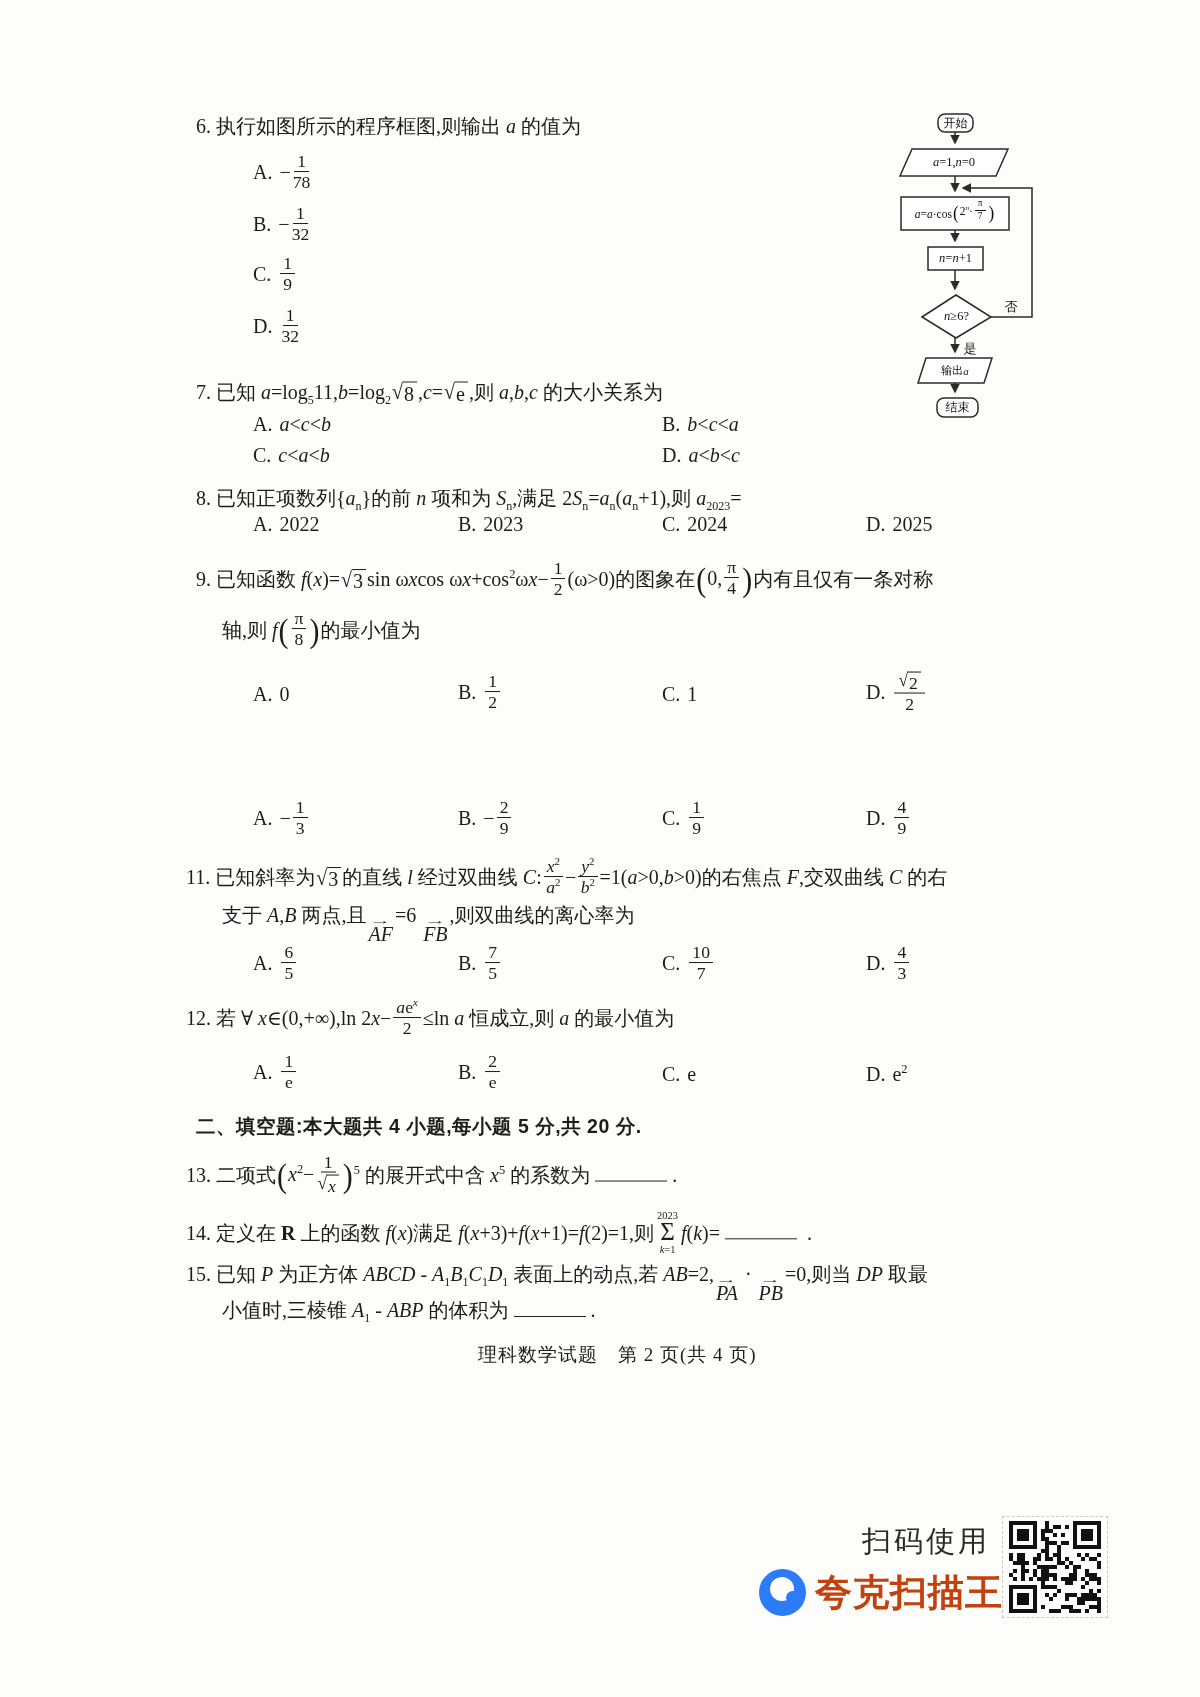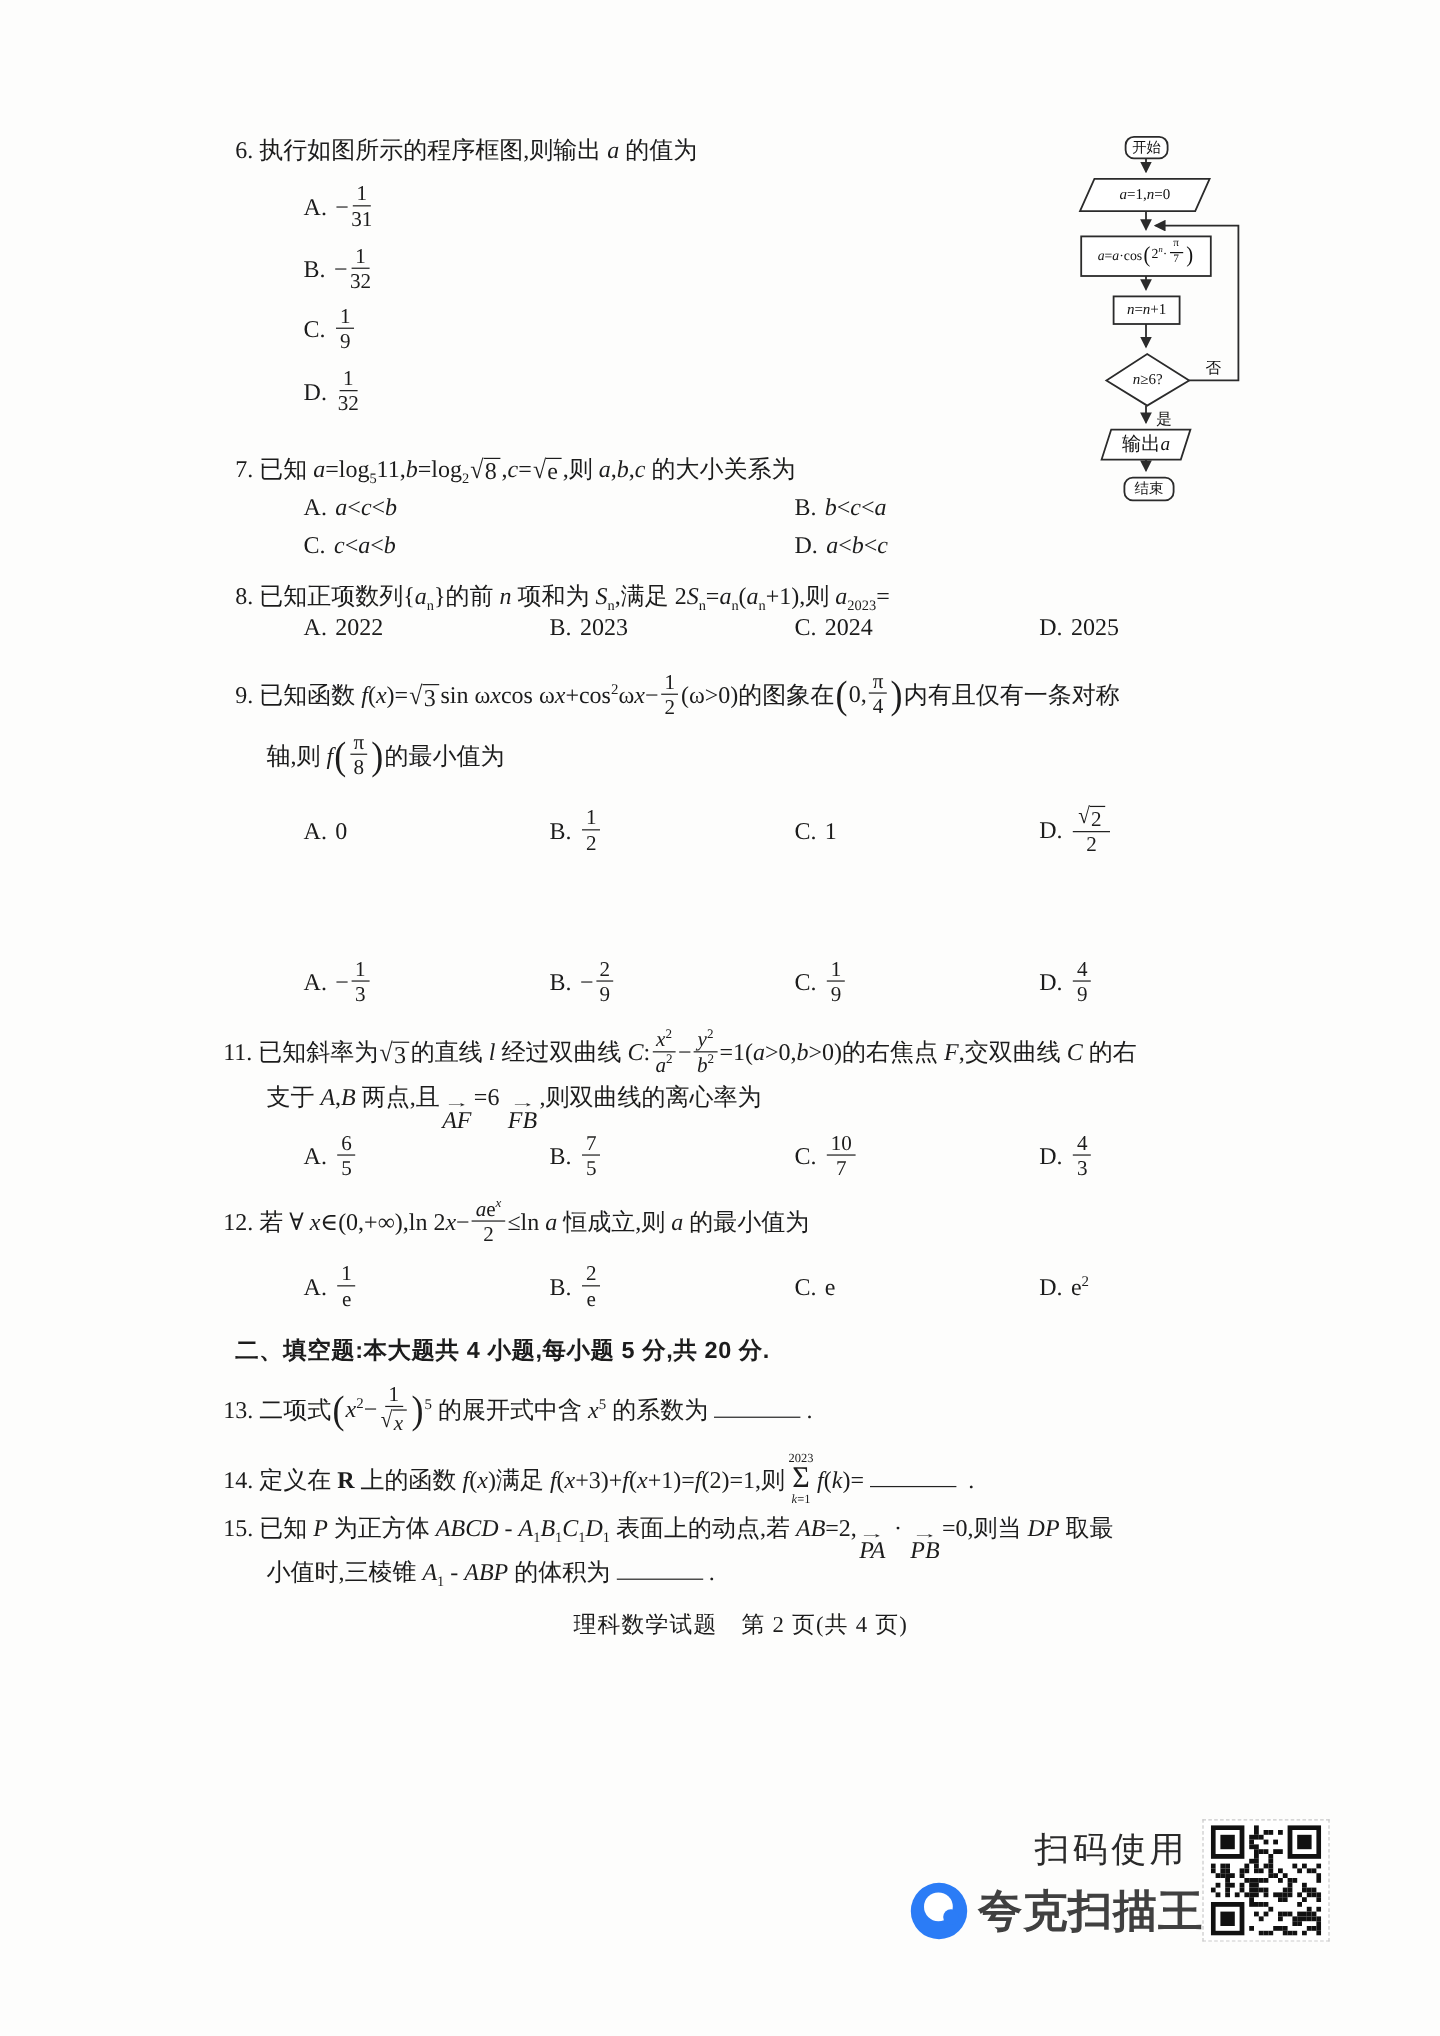--- a/index.html
+++ b/index.html
@@ -43,37 +43,37 @@
   .fcs{fill:#fff;stroke:#2b2b2b;stroke-width:1.5;}
   .fc{fill:none;stroke:#2b2b2b;stroke-width:1.5;}
   .fl{position:absolute;display:flex;align-items:center;justify-content:center;
       white-space:nowrap;color:#111;z-index:2;}
   .fl .frac{font-size:0.82em;}
 
   
   .scan-hint{position:absolute;transform:translateY(-50%);font-family:"Liberation Sans","DejaVu Sans",sans-serif;
              font-size:29px;letter-spacing:3px;color:#2a2a2a;font-weight:500;}
   .app-name{position:absolute;transform:translateY(-50%);font-family:Liberation Mono, monospace;
-            font-size:37px;font-weight:800;letter-spacing:0.5px;color:#404040;}
+            font-size:37px;font-weight:800;letter-spacing:0.5px;color:#c2410c;}
   .logo{position:absolute;width:47px;height:47px;border-radius:50%;}
   .logo .logo-white{position:absolute;left:11px;top:8px;width:24px;height:24px;border-radius:50%;background:#fff;}
   .logo .logo-notch{position:absolute;left:27px;top:22px;width:13px;height:13px;border-radius:50%;}
   .qr{position:absolute;width:104px;height:100px;background:#fff;border:1px dashed #c9c9c9;
       display:flex;align-items:center;justify-content:center;}
 </style>
 </head>
 <body>
 
 <div class="page">
 
   <div class="ln" style="left:196px;top:126px">6. 执行如图所示的程序框图,则输出 <span class="it">a</span> 的值为</div>
   <div class="ln opt" style="left:253px;top:174px">
     <span class="olab">A.</span><span class="om">−<span class="frac">
           <span class="num">1</span>
-          <span class="den">31</span>
+          <span class="den">78</span>
         </span></span>
   </div>
   <div class="ln opt" style="left:253px;top:226px">
     <span class="olab">B.</span><span class="om">−<span class="frac">
           <span class="num">1</span>
           <span class="den">32</span>
         </span></span>
   </div>
   <div class="ln opt" style="left:253px;top:276px">
     <span class="olab">C.</span><span class="om"><span class="frac">
@@ -117,21 +117,21 @@
           <span class="bp-body">2<sup><span class="it">n</span></sup>·<span class="frac">
               <span class="num">π</span>
               <span class="den">7</span>
             </span></span>
           <span class="paren">)</span>
         </span></div>
     <div class="fl" style="left:108px;top:152px;width:55px;height:23px;font-size:12.5px"><span class="it">n</span>=<span class="it">n</span>+1</div>
     <div class="fl" style="left:102px;top:200px;width:69px;height:43px;font-size:12.5px"><span class="it">n</span>≥6?</div>
     <div class="fl" style="left:182px;top:203px;width:18px;height:18px;font-size:13px">否</div>
     <div class="fl" style="left:141px;top:245px;width:18px;height:18px;font-size:13px">是</div>
-    <div class="fl" style="left:98px;top:263px;width:74px;height:25px;font-size:16px">输出<span class="it">a</span></div>
+    <div class="fl" style="left:98px;top:263px;width:74px;height:25px;font-size:11px">输出<span class="it">a</span></div>
     <div class="fl" style="left:117px;top:303px;width:41px;height:19px;font-size:12px">结束</div>
   </div>
 
   <div class="ln" style="left:196px;top:392px">7. 已知 <span class="it">a</span>=log<sub>5</sub>11,<span class="it">b</span>=log<sub>2</sub><span class="sqrt">
         <span class="rad">√</span>
         <span class="sqrt-body">8</span>
       </span>,<span class="it">c</span>=<span class="sqrt">
         <span class="rad">√</span>
         <span class="sqrt-body">e</span>
       </span>,则 <span class="it">a</span>,<span class="it">b</span>,<span class="it">c</span> 的大小关系为</div>

